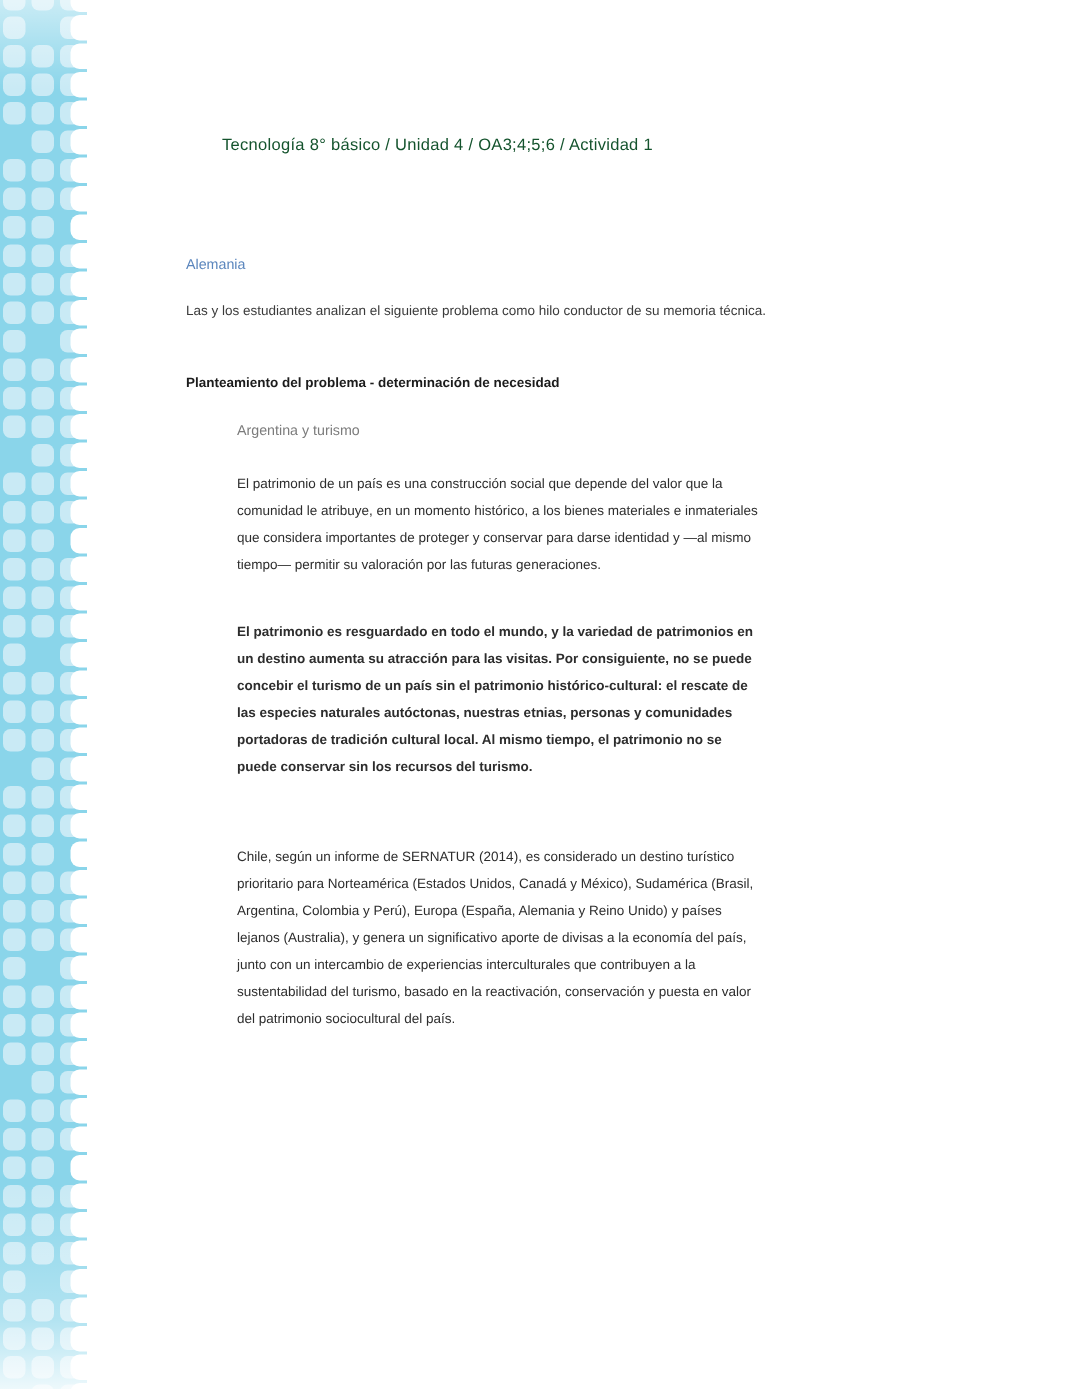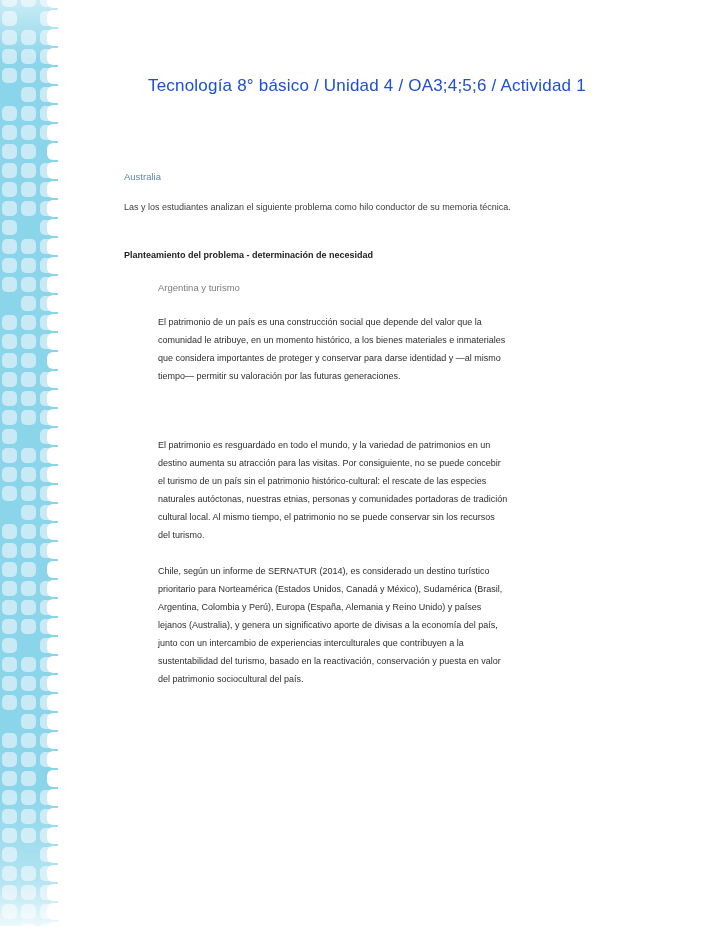--- a/index.html
+++ b/index.html
@@ -66,24 +66,24 @@
     position: absolute;
     left: 0;
     top: 0;
     width: 720px;
     height: 932px;
   }
 
   #doc-title {
     position: absolute;
     left: 148px;
-    top: 76px;
-    font-size: 17px;
+    top: 91px;
+    font-size: 11px;
     font-weight: normal;
-    color: #1d4ed8;
+    color: #14532d;
     letter-spacing: 0.2px;
     white-space: nowrap;
   }
 
   #activity-label {
     position: absolute;
     left: 124px;
     top: 171px;
     font-size: 9.5px;
     color: #5b86bd;
@@ -121,21 +121,21 @@
   .body-paragraph {
     position: absolute;
     left: 158px;
     width: 350px;
     font-size: 9px;
     line-height: 18px;
     color: #2d2d2d;
     text-align: left;
   }
   #paragraph-1 { top: 313px; }
-  #paragraph-2 { top: 436px; }
+  #paragraph-2 { top: 412px; font-weight: bold; }
   #paragraph-3 { top: 562px; }
 </style>
 </head>
 <body>
 
 <div id="sidebar-decoration">
   <div class="side-band"></div>
   <div id="sidebar-cells">
       <div class="side-cell" style="left: 2px; top: -8px; background: rgb(201, 234, 245);"></div>
       <div class="side-cell" style="left: 21px; top: -8px; background: rgb(201, 234, 245);"></div>
@@ -326,21 +326,21 @@
       <div class="side-scallop" style="left: 47px; top: 903px; background: rgb(255, 255, 255);"></div>
       <div class="side-scallop" style="left: 47px; top: 922px; background: rgb(255, 255, 255);"></div>
     </div>
   <div class="side-fade"></div>
 </div>
 
 <div id="page-content">
 
   <div id="doc-title">Tecnología 8° básico / Unidad 4 / OA3;4;5;6 / Actividad 1</div>
 
-  <div id="activity-label">Australia</div>
+  <div id="activity-label">Alemania</div>
 
   <div id="intro-paragraph">Las y los estudiantes analizan el siguiente problema como hilo conductor de su memoria técnica.</div>
 
   <div id="problem-heading">Planteamiento del problema - determinación de necesidad</div>
 
   <div id="subheading">Argentina y turismo</div>
 
   <div class="body-paragraph" id="paragraph-1">El patrimonio de un país es una construcción social que depende del valor que la comunidad le atribuye, en un momento histórico, a los bienes materiales e inmateriales que considera importantes de proteger y conservar para darse identidad y —al mismo tiempo— permitir su valoración por las futuras generaciones.</div>
 
   <div class="body-paragraph" id="paragraph-2">El patrimonio es resguardado en todo el mundo, y la variedad de patrimonios en un destino aumenta su atracción para las visitas. Por consiguiente, no se puede concebir el turismo de un país sin el patrimonio histórico-cultural: el rescate de las especies naturales autóctonas, nuestras etnias, personas y comunidades portadoras de tradición cultural local. Al mismo tiempo, el patrimonio no se puede conservar sin los recursos del turismo.</div>

